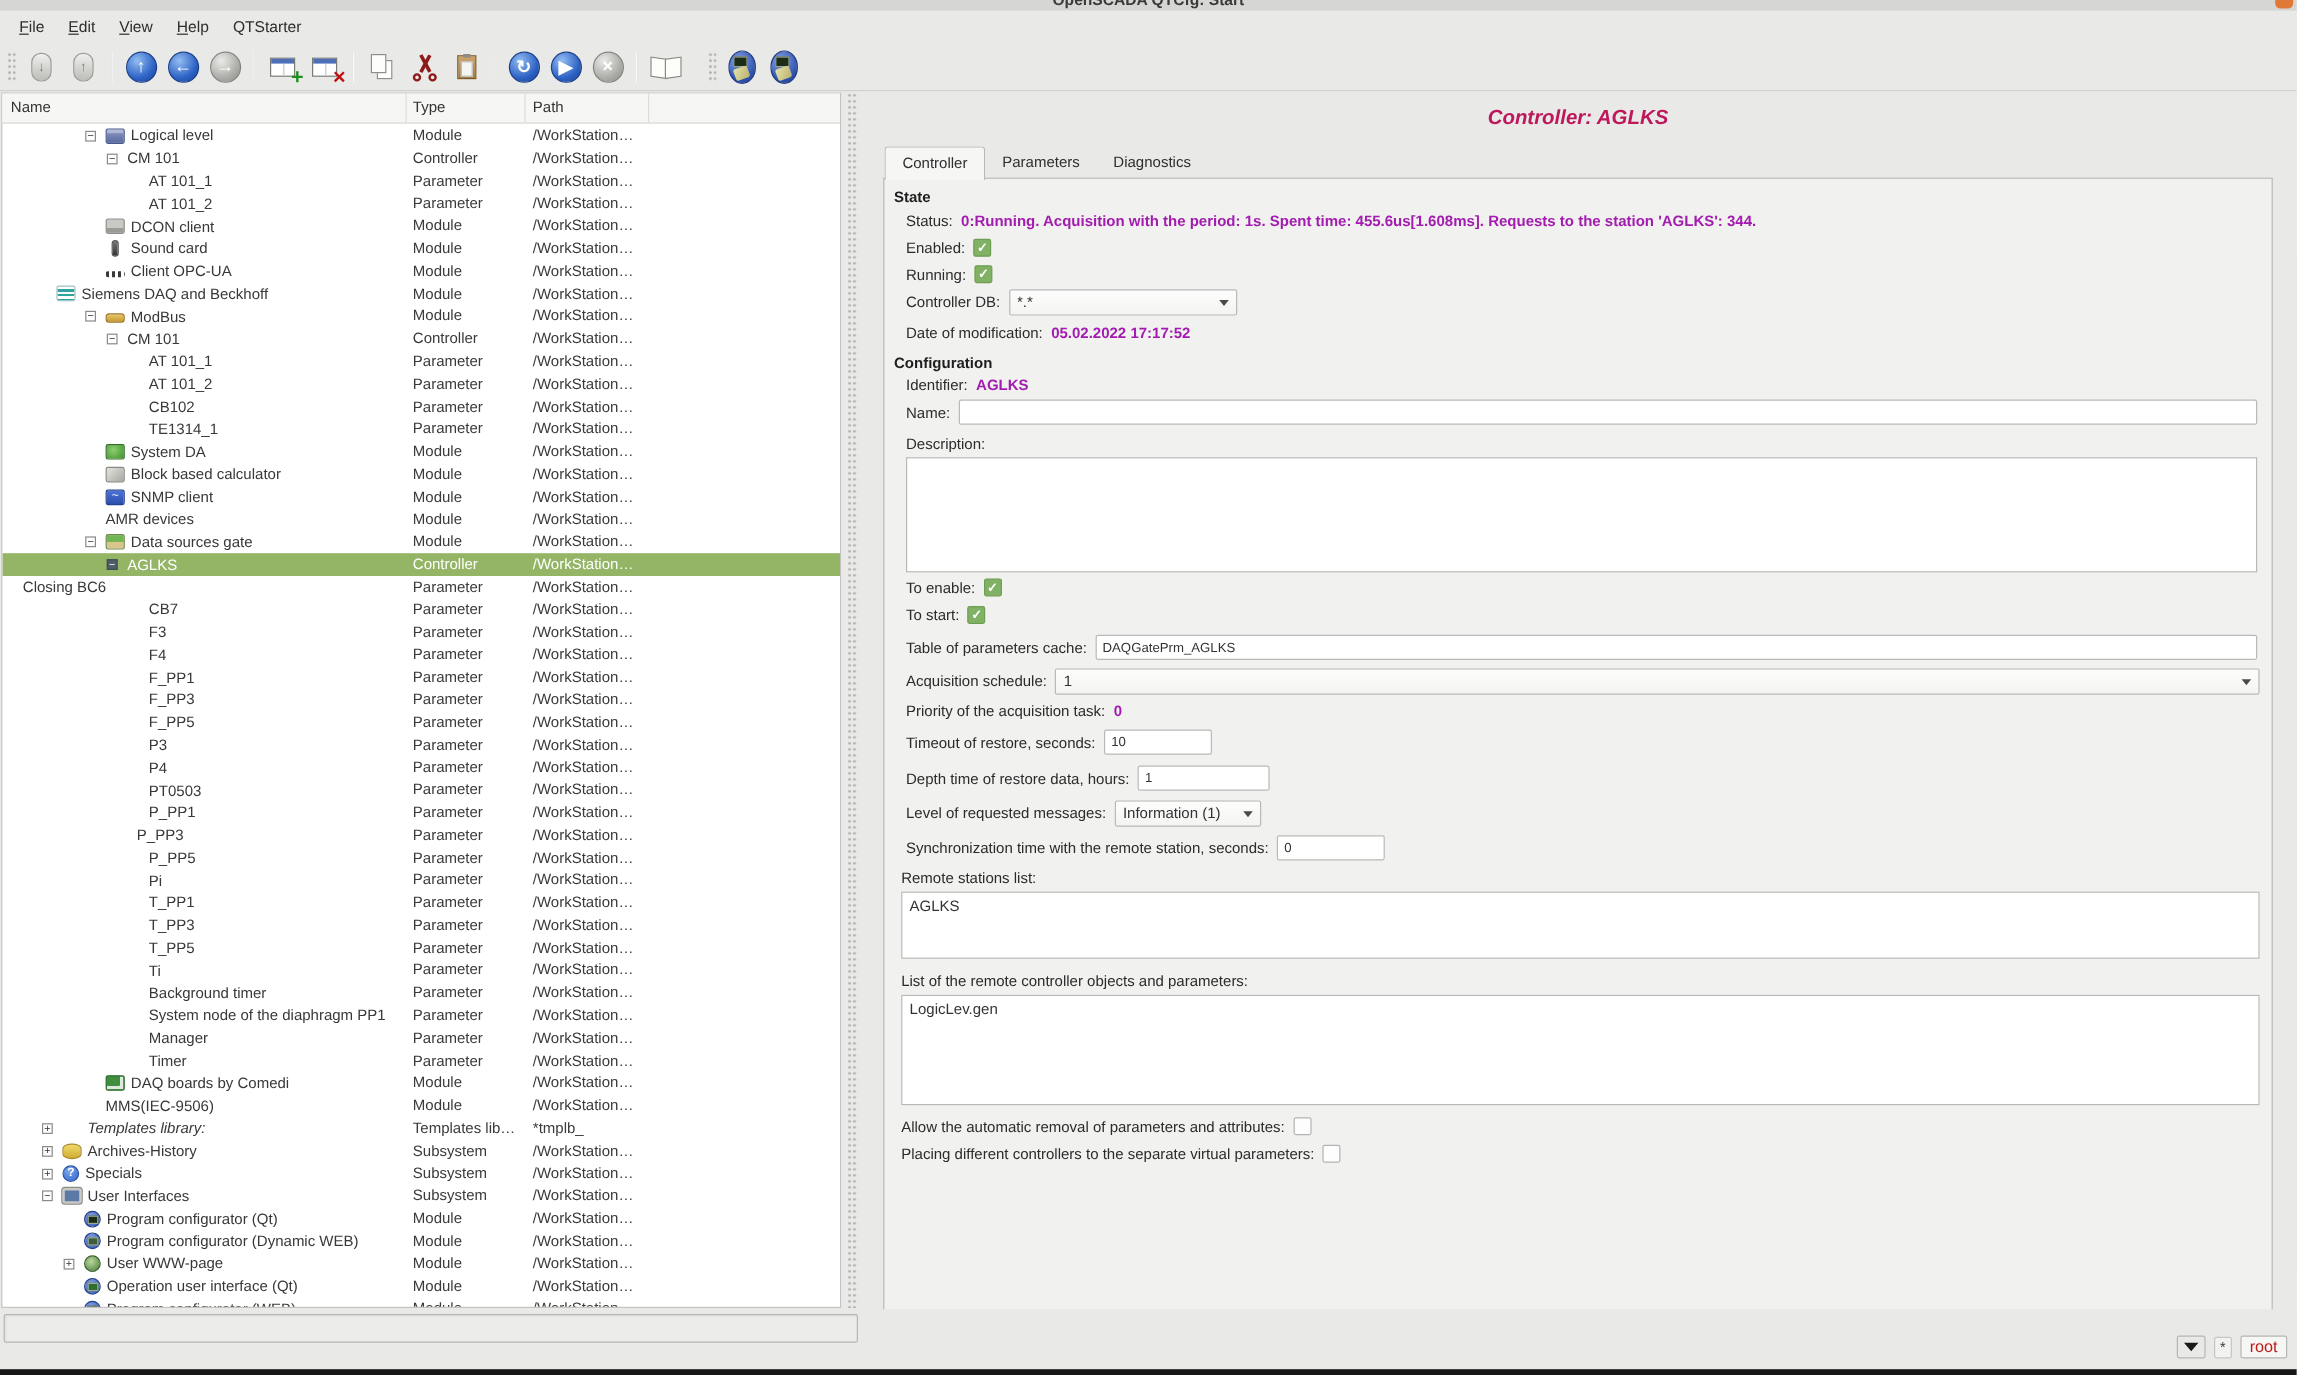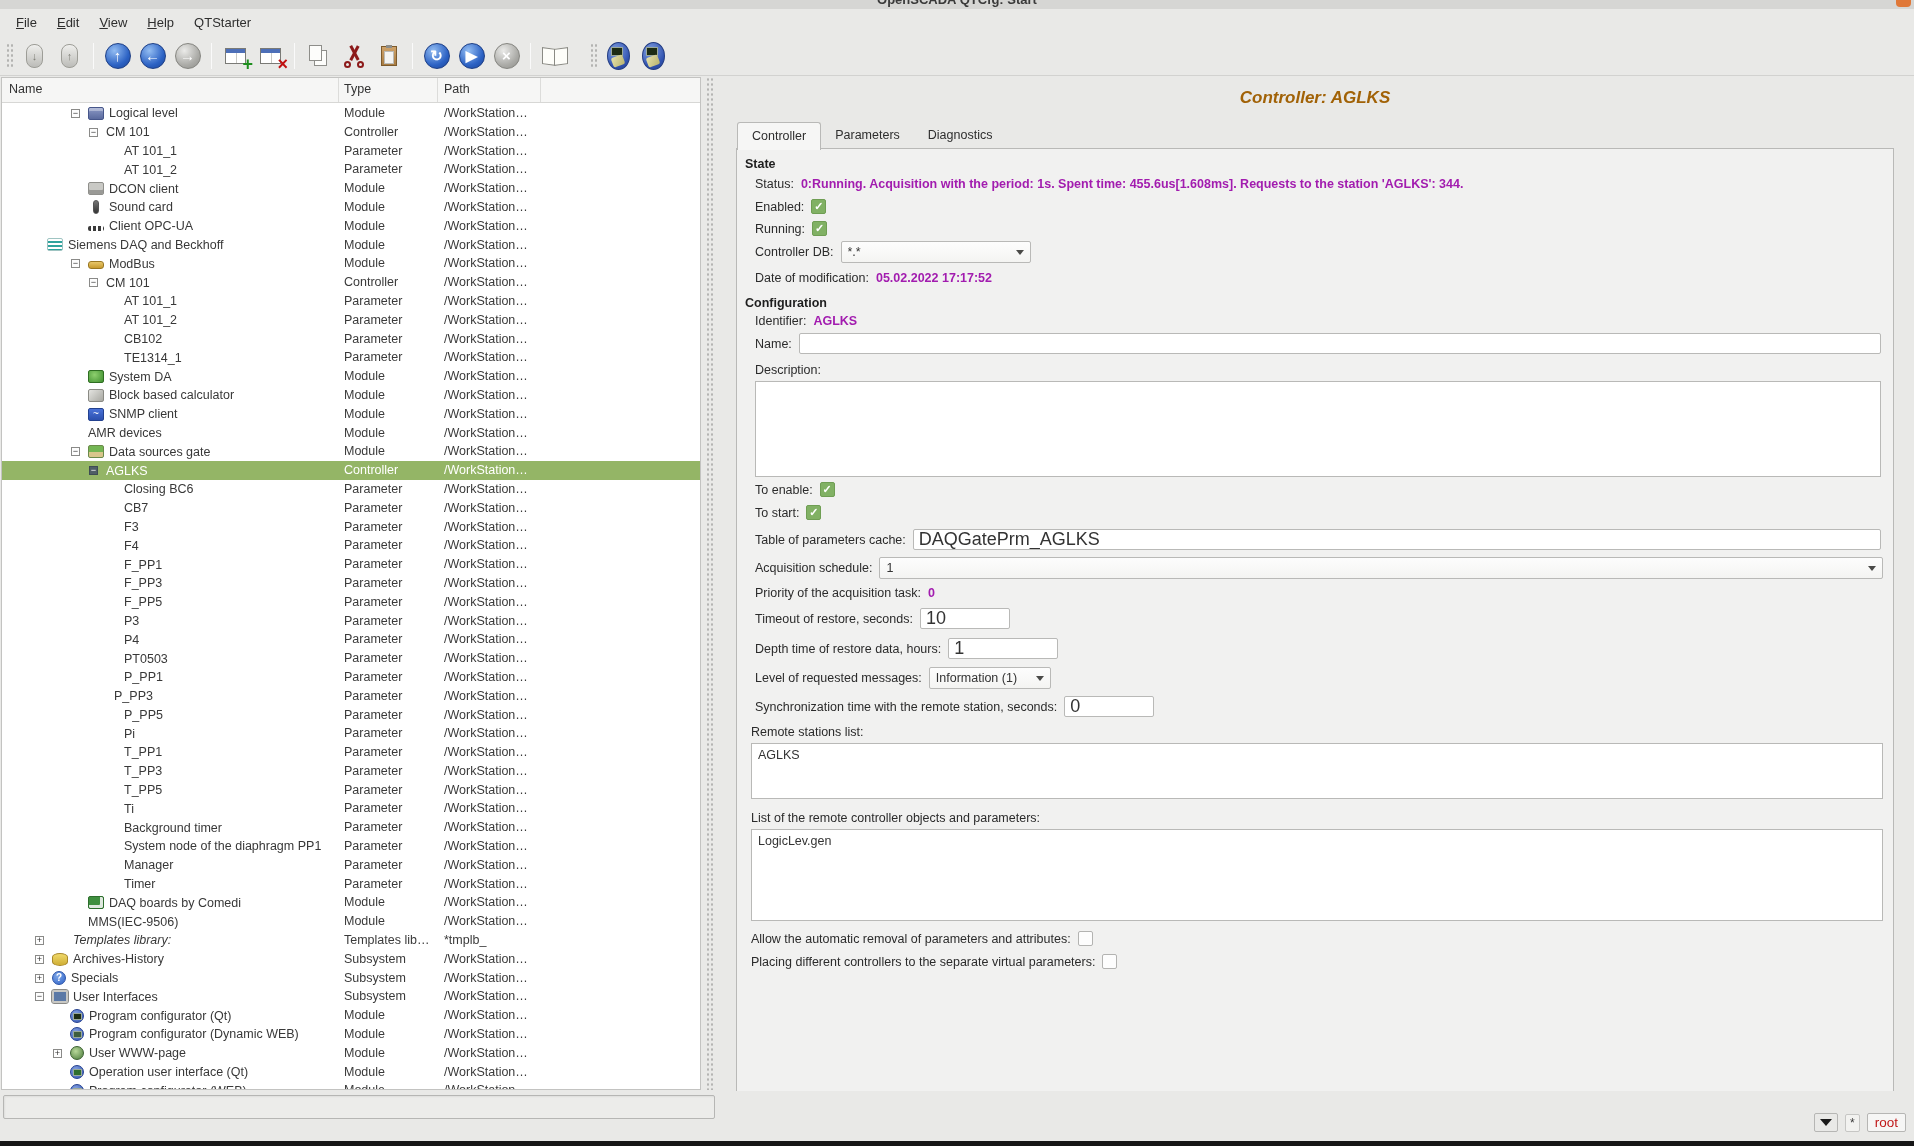--- a/index.html
+++ b/index.html
@@ -88,29 +88,29 @@
   .ti-vision::after { background:#2e6e2e; }
   .ti-webcfgd::after { background:#3e5e3e; }
   .ti-wwwpage { width:14px; height:14px; background:radial-gradient(circle at 40% 35%,#b8d89a,#4a7a3a); border:1px solid #3a6030; border-radius:50%; }
   .ti-blank { background:transparent; border:none; }
 
   
   .splitter { position:absolute; left:706px; top:1px; width:9px; height:1013px; background:radial-gradient(circle,#b5b5b3 1px,transparent 1.3px); background-size:4px 5px; }
 
   
   .rightpanel { position:absolute; left:718px; top:0; width:1188px; height:1015px; }
-  .panel-title { position:absolute; top:12px; left:18px; width:1158px; text-align:center; font-size:17px; font-weight:bold; font-style:italic; color:#a16207; }
+  .panel-title { position:absolute; top:12px; left:18px; width:1158px; text-align:center; font-size:17px; font-weight:bold; font-style:italic; color:#be185d; }
   .tabbar { position:absolute; top:44px; left:19px; height:29px; display:flex; align-items:flex-end; }
   .tab { padding:6px 14px 7px; font-size:12.5px; color:#2e2e2e; position:relative; }
   .tab.active { background:#f6f6f5; border:1px solid #b9b9b7; border-bottom:none; border-radius:3px 3px 0 0; margin-bottom:-1px; z-index:2; }
   .frame { position:absolute; top:72px; left:18px; width:1158px; height:955px; background:#f1f1f0; border:1px solid #b9b9b7; overflow:hidden; }
   .frow { position:absolute; display:flex; align-items:center; gap:7px; font-size:12.5px; color:#2b2b2b; white-space:nowrap; }
   .ghead { position:absolute; left:8px; font-weight:bold; font-size:12.5px; color:#1e1e1e; }
   .bval { font-weight:bold; color:#a21caf; }
-  .tin { height:21px; border:1px solid #b9b9b7; border-radius:2px; background:#fff; font-size:18px; color:#333; padding:0 5px; font-family:"Liberation Sans",sans-serif; }
+  .tin { height:21px; border:1px solid #b9b9b7; border-radius:2px; background:#fff; font-size:11px; color:#333; padding:0 5px; font-family:"Liberation Sans",sans-serif; }
   .tarea { position:absolute; border:1px solid #b9b9b7; background:#fff; font-size:12.5px; color:#333; padding:4px 6px; font-family:"Liberation Sans",sans-serif; resize:none; }
   .combo { height:22px; border:1px solid #b9b9b7; border-radius:2px; background:linear-gradient(#fdfdfd,#f4f4f2); display:flex; align-items:center; font-size:12.5px; color:#333; padding:0 6px; position:relative; }
   .combo .cval { flex:1; overflow:hidden; }
   .chev { width:0; height:0; border-left:4px solid transparent; border-right:4px solid transparent; border-top:5px solid #4a4a48; margin-left:8px; flex:none; }
   .cb { width:15px; height:15px; border-radius:2px; background:#fdfdfd; border:1px solid #b3b3b1; display:flex; align-items:center; justify-content:center; font-size:11px; font-weight:bold; color:#fff; flex:none; }
   .cb.on { background:#81b164; border-color:#6f9e53; }
   .cb.on::after { content:"✓"; }
 
   
   .statusbar { position:absolute; top:1091px; left:0; width:1914px; height:50px; background:#e9e9e7; }
@@ -385,21 +385,21 @@
         </div>
         <div class="trow sel">
           <div class="name-wrap" style="padding-left: 87px;">
             <span class="exp">−</span>
             <span class="">AGLKS</span>
           </div>
           <span class="c-type">Controller</span>
           <span class="c-path">/WorkStation…</span>
         </div>
         <div class="trow">
-          <div class="name-wrap" style="padding-left: 105px;">
+          <div class="name-wrap" style="">
             <span class="exp hide">−</span>
             <span class="">Closing BC6</span>
           </div>
           <span class="c-type">Parameter</span>
           <span class="c-path">/WorkStation…</span>
         </div>
         <div class="trow">
           <div class="name-wrap" style="padding-left: 105px;">
             <span class="exp hide">−</span>
             <span class="">CB7</span>

